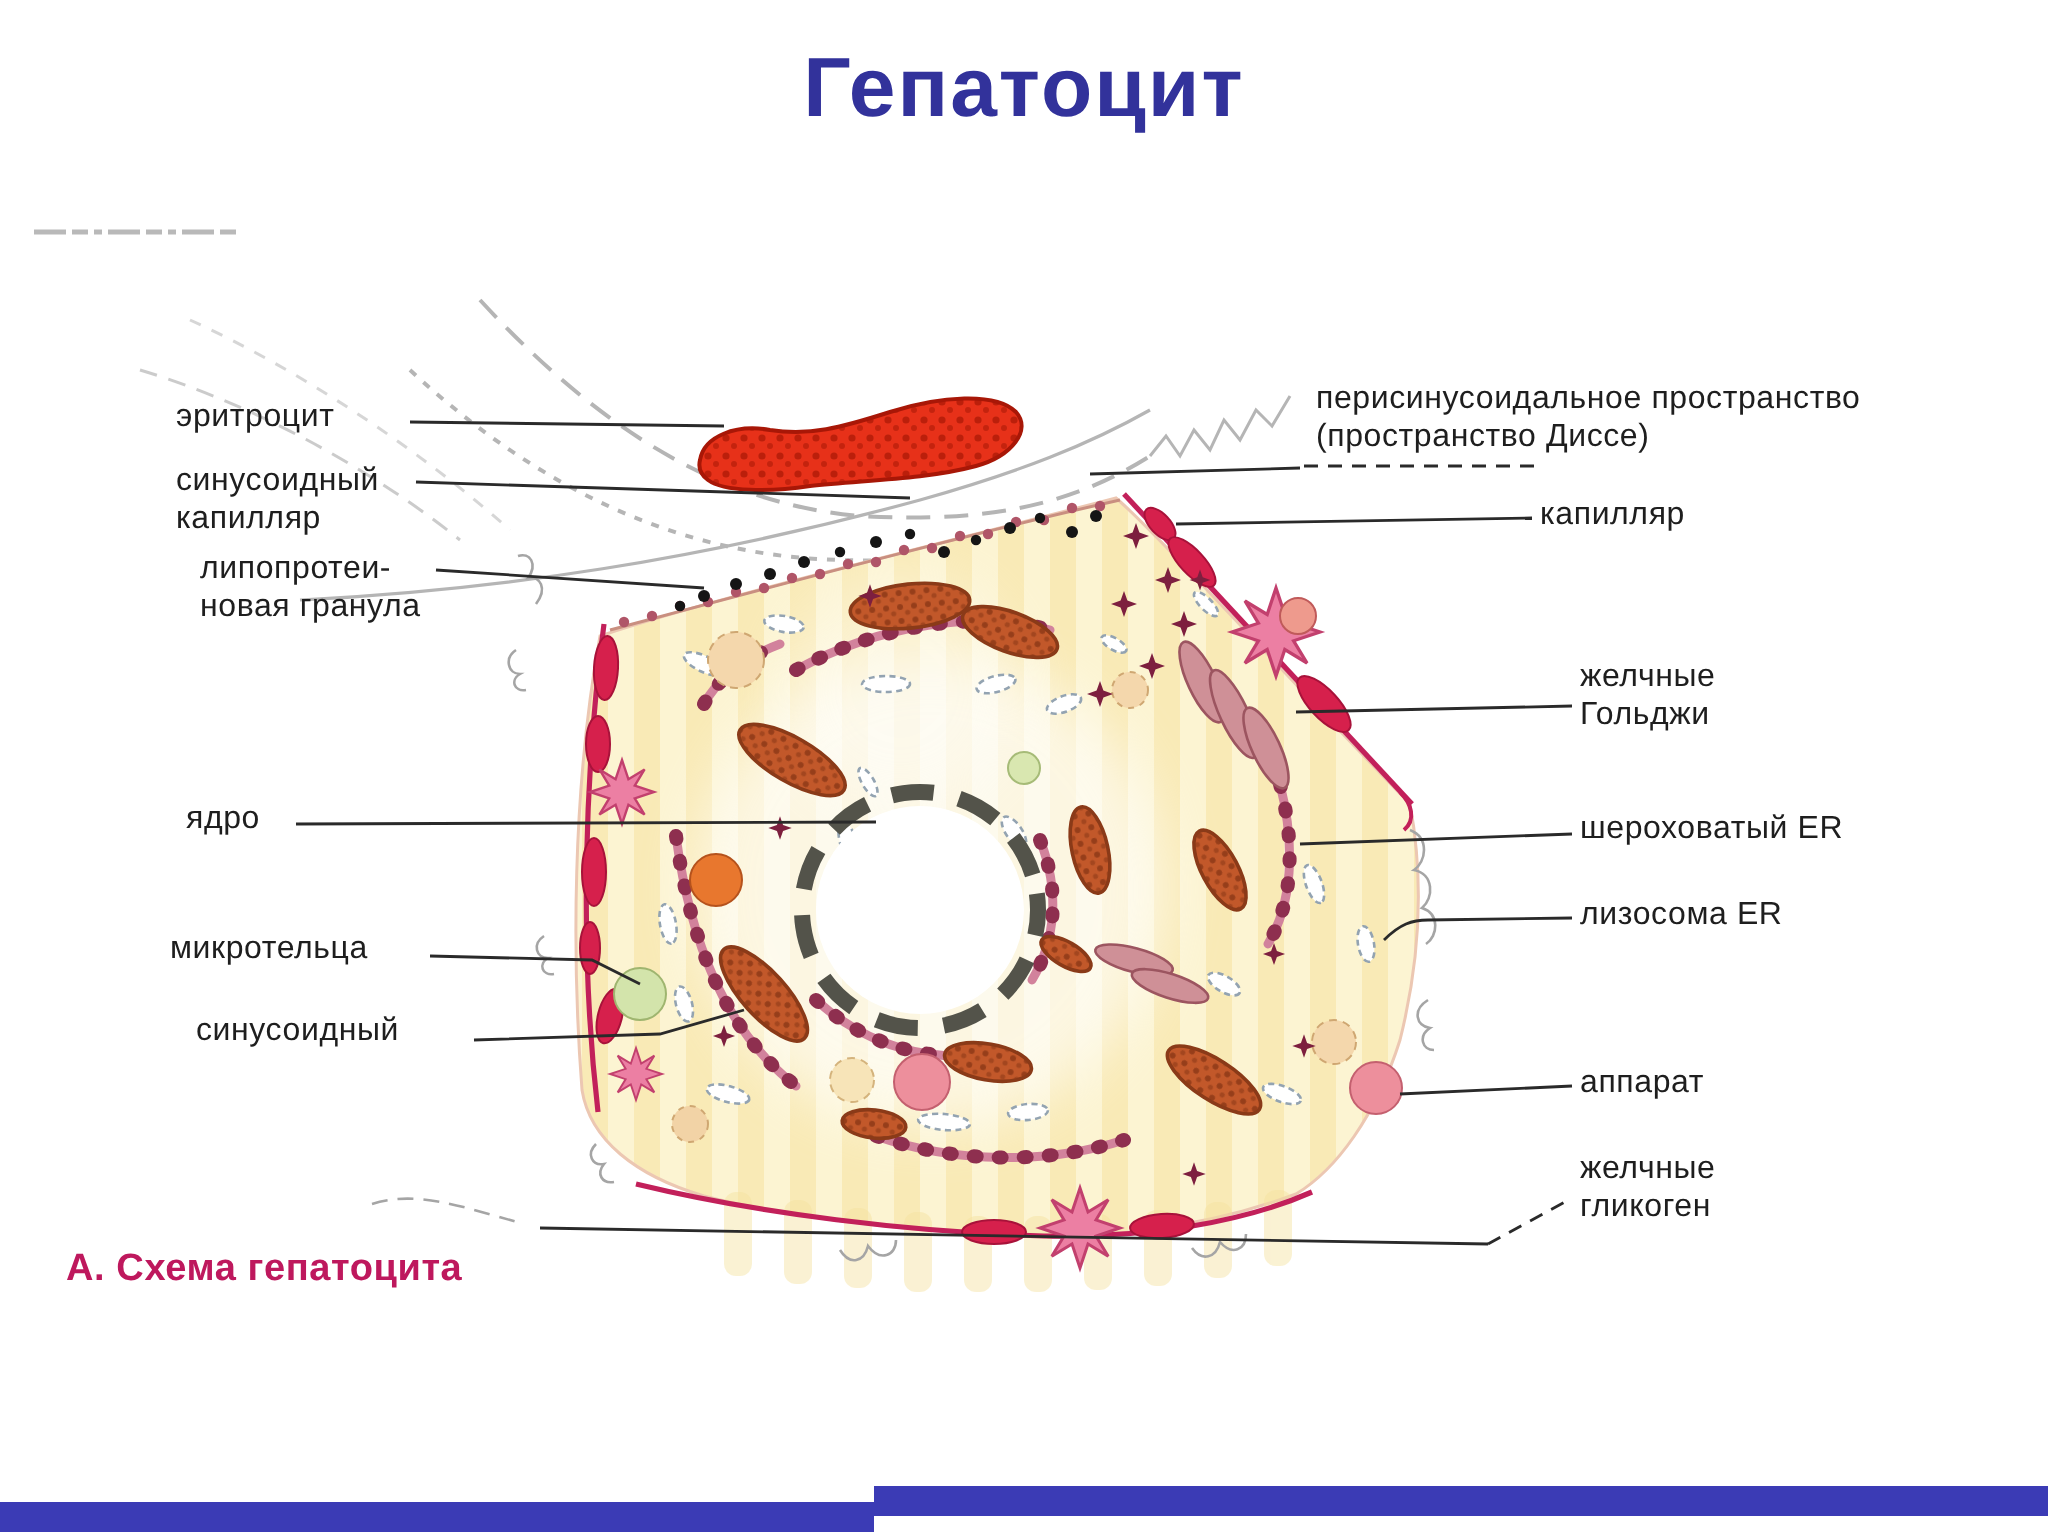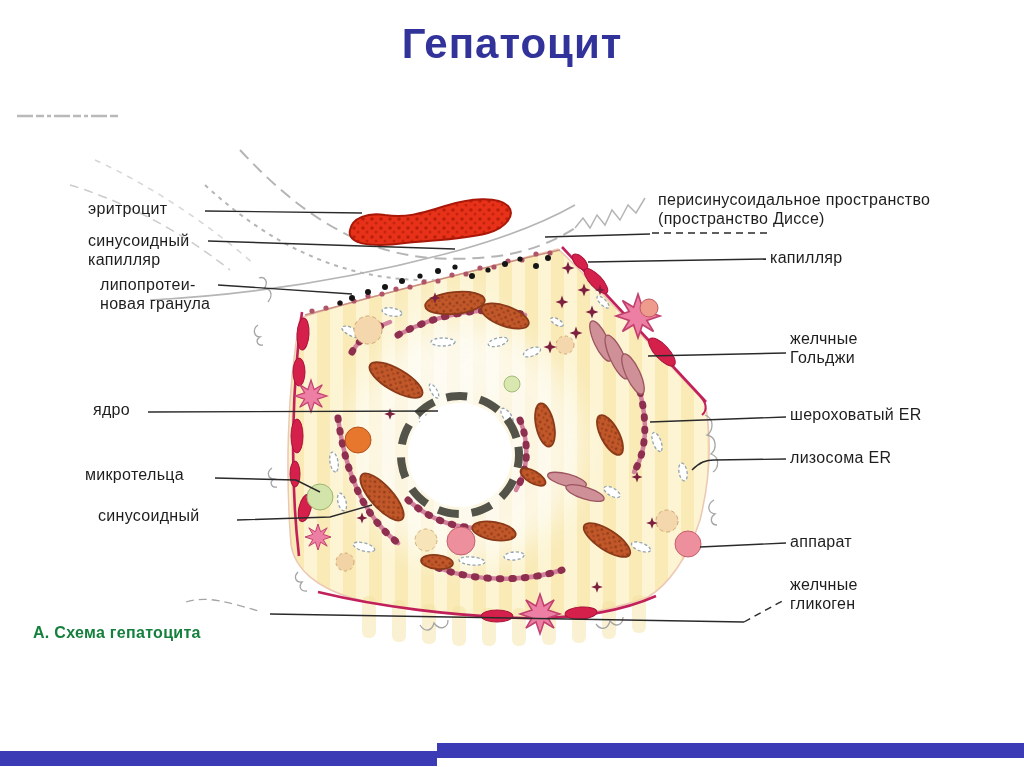--- a/index.html
+++ b/index.html
@@ -3,22 +3,22 @@
 <meta charset="utf-8">
 <style>
   html,body{margin:0;padding:0;background:#fff;}
   .slide{position:relative;width:1024px;height:767px;background:#fff;overflow:hidden;
          font-family:"Liberation Sans",sans-serif;}
   .title{position:absolute;top:20px;left:0;width:100%;text-align:center;
          font-size:42px;font-weight:bold;letter-spacing:1px;
          color:var(--title-blue,#32329b);}
   .lbl{position:absolute;font-size:16px;letter-spacing:.3px;line-height:1.16;
        color:var(--label-ink,#1e1e1e);white-space:pre-line;}
-  .caption{position:absolute;left:33px;top:624px;font-size:16px;font-weight:bold;
-       letter-spacing:.3px;color:#15803d;}
+  .caption{position:absolute;left:33px;top:624px;font-size:19px;font-weight:bold;
+       letter-spacing:.3px;color:#be185d;}
   .art{position:absolute;left:0;top:0;}
   .bar{position:absolute;background:var(--footer-blue,#3b3bb5);}
   .bar.left{left:0;top:751px;width:437px;height:15px;}
   .bar.right{left:437px;top:743px;width:587px;height:15px;}
 
   
   .ln{stroke:#2a2a2a;stroke-width:1.4;fill:none;}
   .lnd{stroke:#2a2a2a;stroke-width:1.4;fill:none;stroke-dasharray:7 5;}
   .sin{stroke:var(--sinusoid-gray,#b5b5b5);fill:none;}
   .cellpath{fill:url(#stripes);stroke:#ecc7b2;stroke-width:1.5;}

